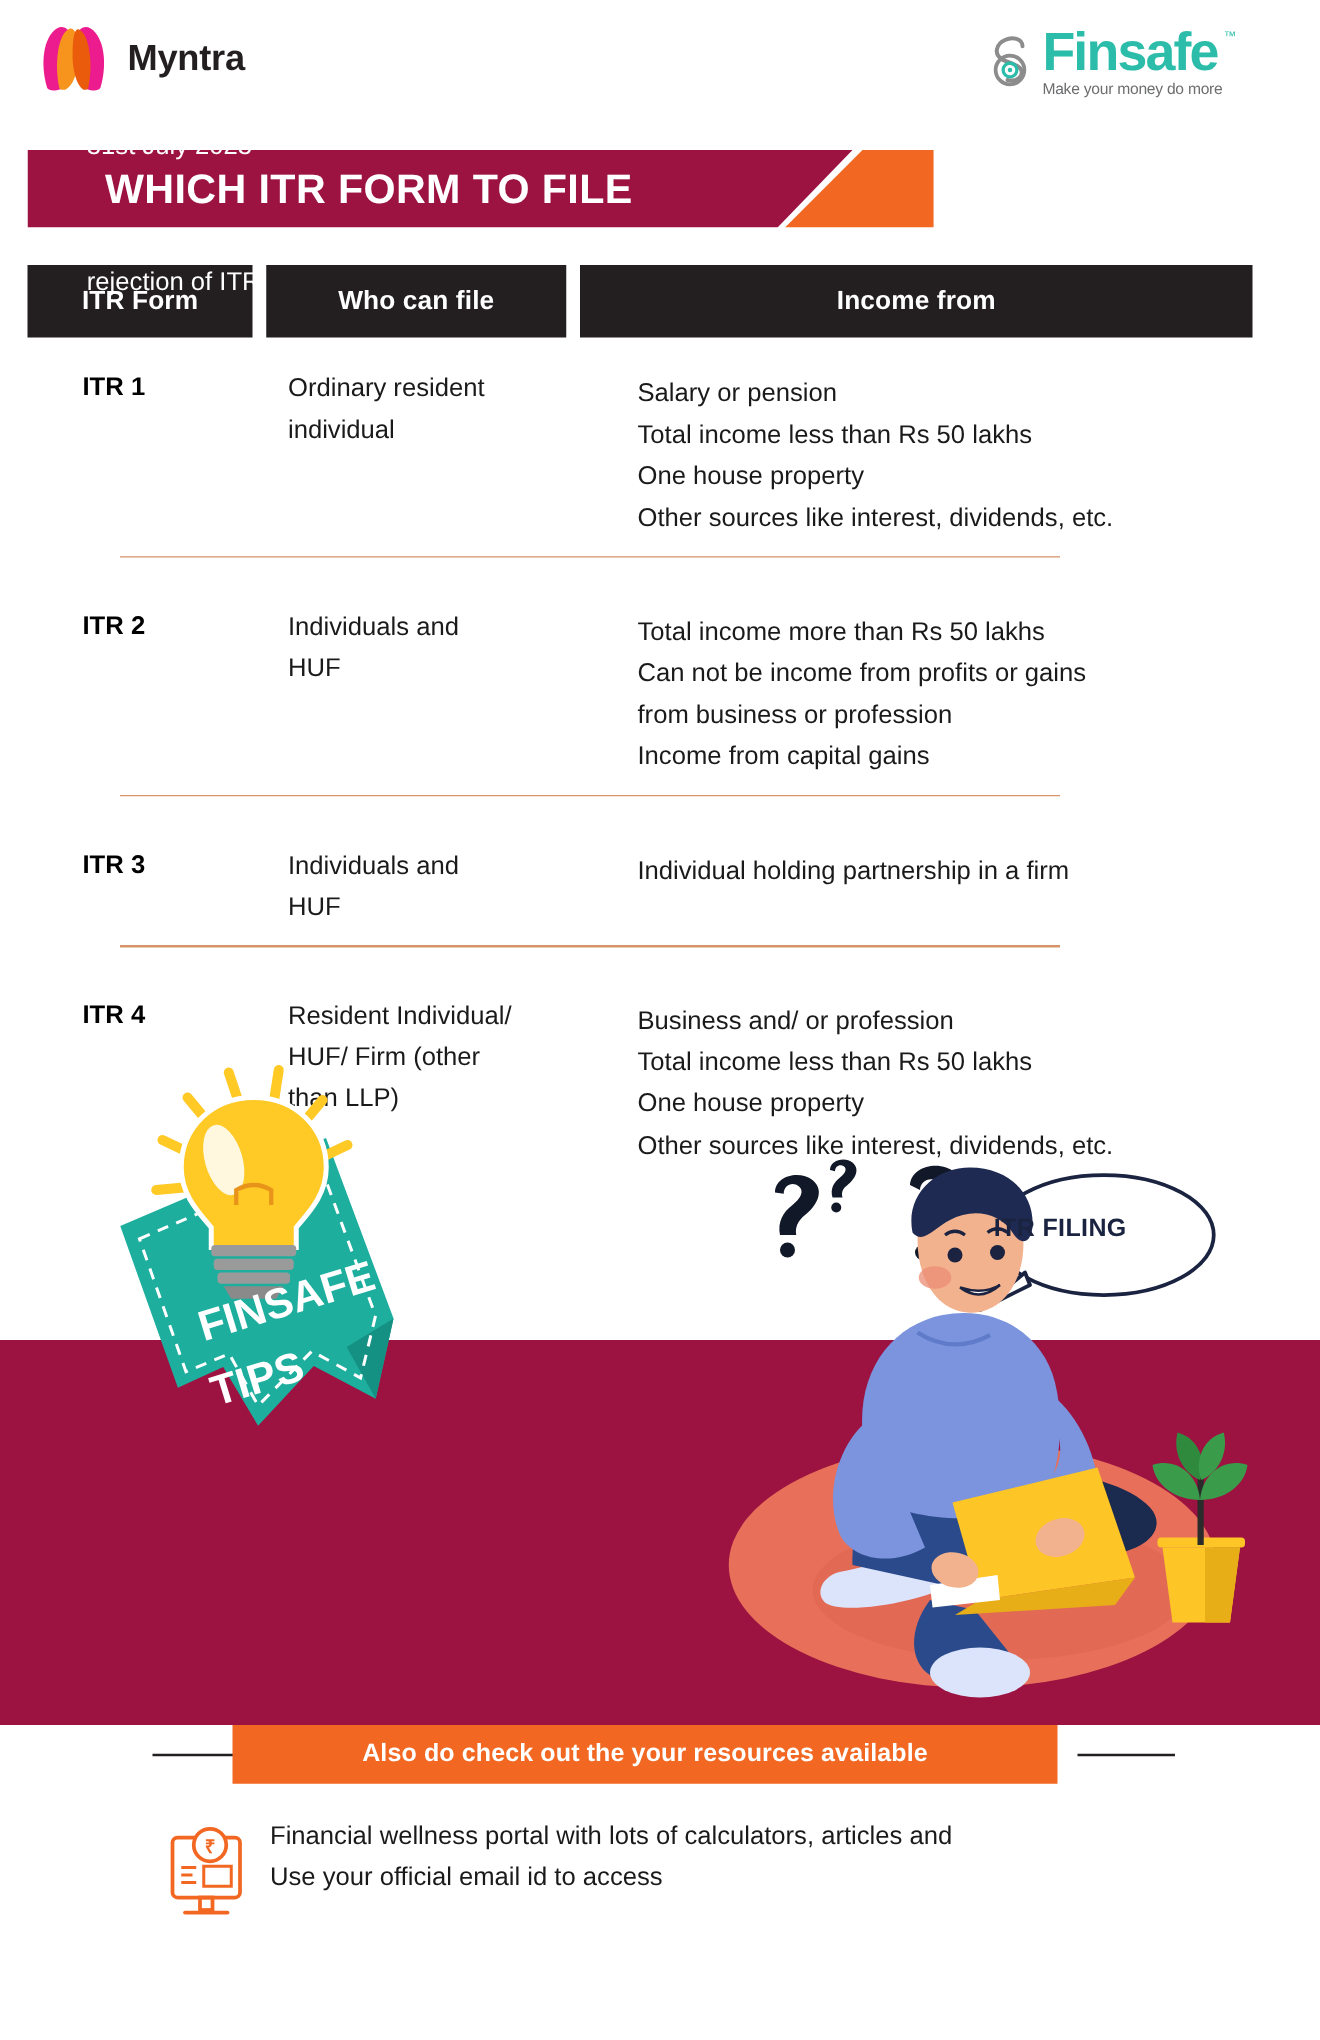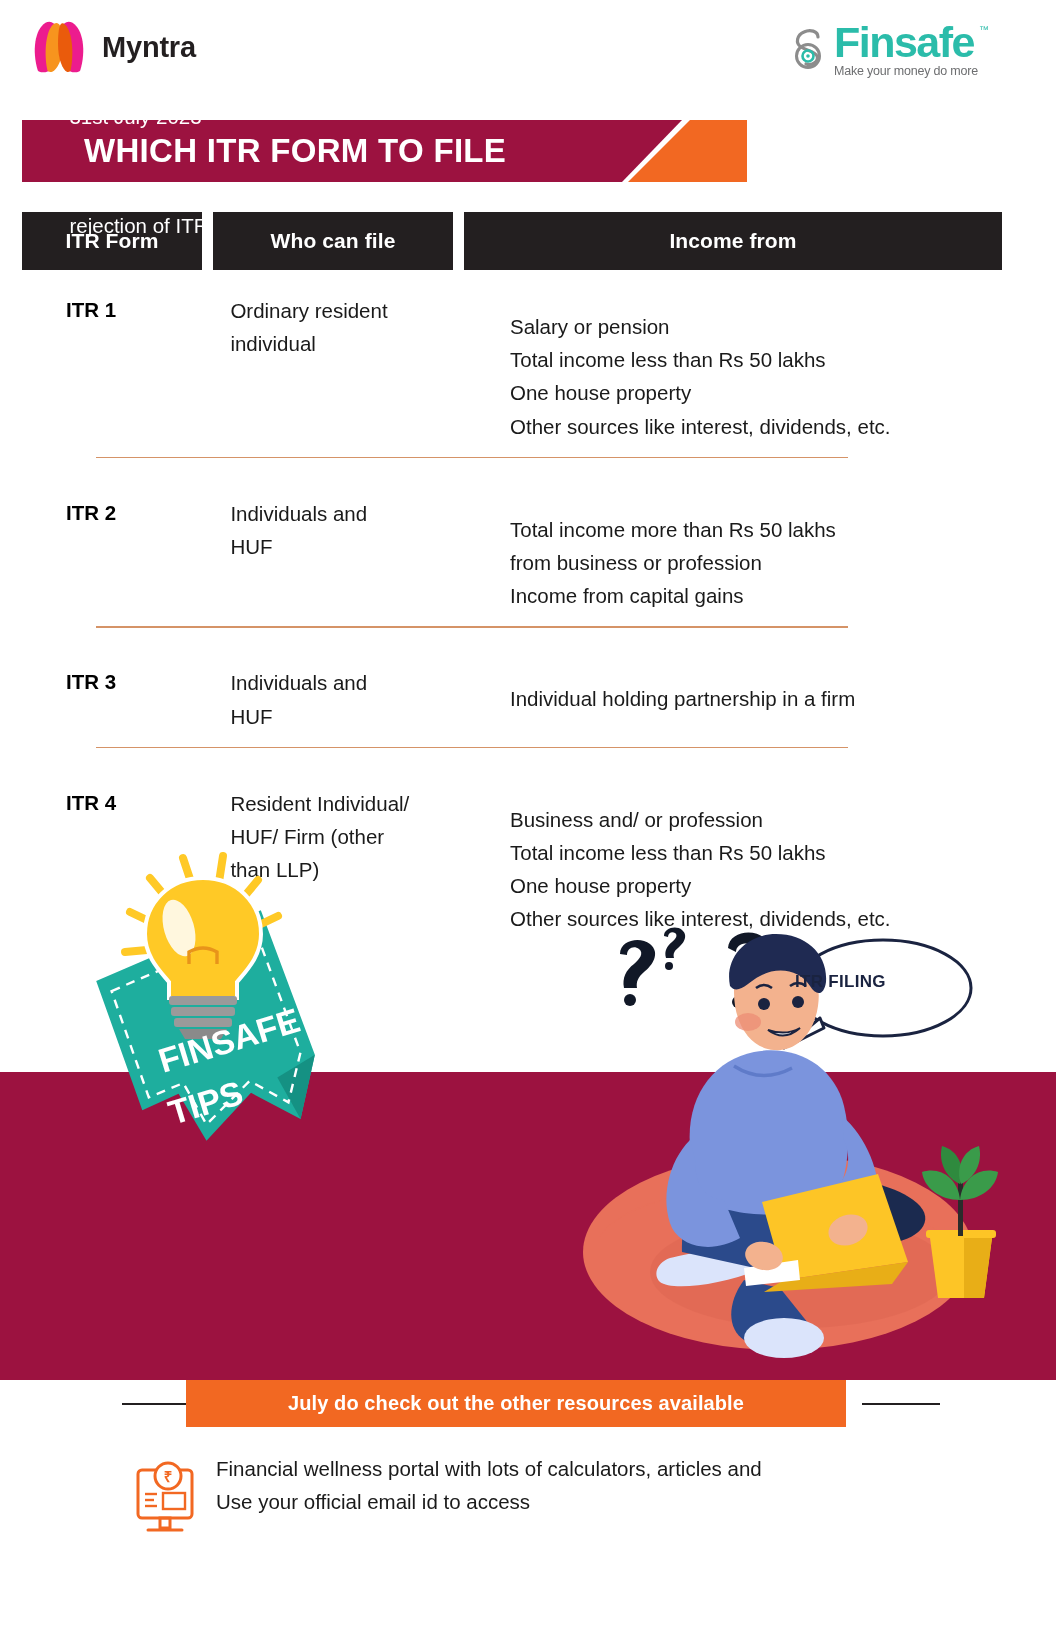--- a/index.html
+++ b/index.html
@@ -131,21 +131,21 @@
   }
   .row .cell-who {
     width: 262px;
     padding-top: 24px;
     font-size: 20.5px;
     color: #1a1a1a;
     line-height: 1.62;
   }
   .row .cell-income {
     width: 538px;
-    padding-top: 40px;
+    padding-top: 28px;
     font-size: 20.5px;
     color: #1a1a1a;
     line-height: 1.62;
   }
   .row-divider {
     position: absolute;
     left: 74px;
     width: 752px;
     height: 1.5px;
     background: #d59367;
@@ -192,21 +192,21 @@
   
   .illustration {
     position: absolute;
     left: 548px; top: 900px;
     width: 470px; height: 470px;
     z-index: 4;
   }
   .speech-label {
     position: absolute;
     left: 795px; top: 972px;
-    font-size: 17px;
+    font-size: 20px;
     font-weight: bold;
     color: #1a2340;
     letter-spacing: 0.3px;
     z-index: 5;
   }
 
   
   .res-rule {
     position: absolute;
     top: 1403px;
@@ -318,20 +318,21 @@
           <div class="row-divider" style="top: 14px;"></div>
         </div>
         <div class="row">
           <div class="cell-form">ITR 2</div>
           <div class="cell-who">
             <div>Individuals and</div>
             <div>HUF</div>
           </div>
           <div class="cell-income">
             <div>Total income more than Rs 50 lakhs</div>
+            <div>Can not be income from profits or gains</div>
             <div>from business or profession</div>
             <div>Income from capital gains</div>
           </div>
         </div>
         <div style="position: relative; height: 30px;">
           <div class="row-divider" style="top: 14px;"></div>
         </div>
         <div class="row">
           <div class="cell-form">ITR 3</div>
           <div class="cell-who">
@@ -481,21 +482,21 @@
       </g>
     </svg>
   </div>
 
   <div class="speech-label">ITR FILING</div>
 
   <div class="res-rule left"></div>
   <div class="res-rule right"></div>
 
   <div class="res-banner">
-    <span class="res-banner-text">July do check out the other resources available</span>
+    <span class="res-banner-text">Also do check out the your resources available</span>
   </div>
 
   <div class="res-body">
     <svg class="monitor-icon" viewBox="0 0 62 78">
       <rect x="4" y="10" width="54" height="48" rx="4" fill="none" stroke="#f26822" stroke-width="3"></rect>
       <rect x="26" y="58" width="10" height="10" fill="none" stroke="#f26822" stroke-width="3"></rect>
       <line x1="14" y1="70" x2="48" y2="70" stroke="#f26822" stroke-width="3" stroke-linecap="round"></line>
       <circle cx="34" cy="16" r="13" fill="#ffffff" stroke="#f26822" stroke-width="3"></circle>
       <text x="34" y="22" text-anchor="middle" font-family="Liberation Sans, sans-serif" font-size="15" font-weight="bold" fill="#f26822">₹</text>
       <line x1="11" y1="34" x2="23" y2="34" stroke="#f26822" stroke-width="2.4"></line>

